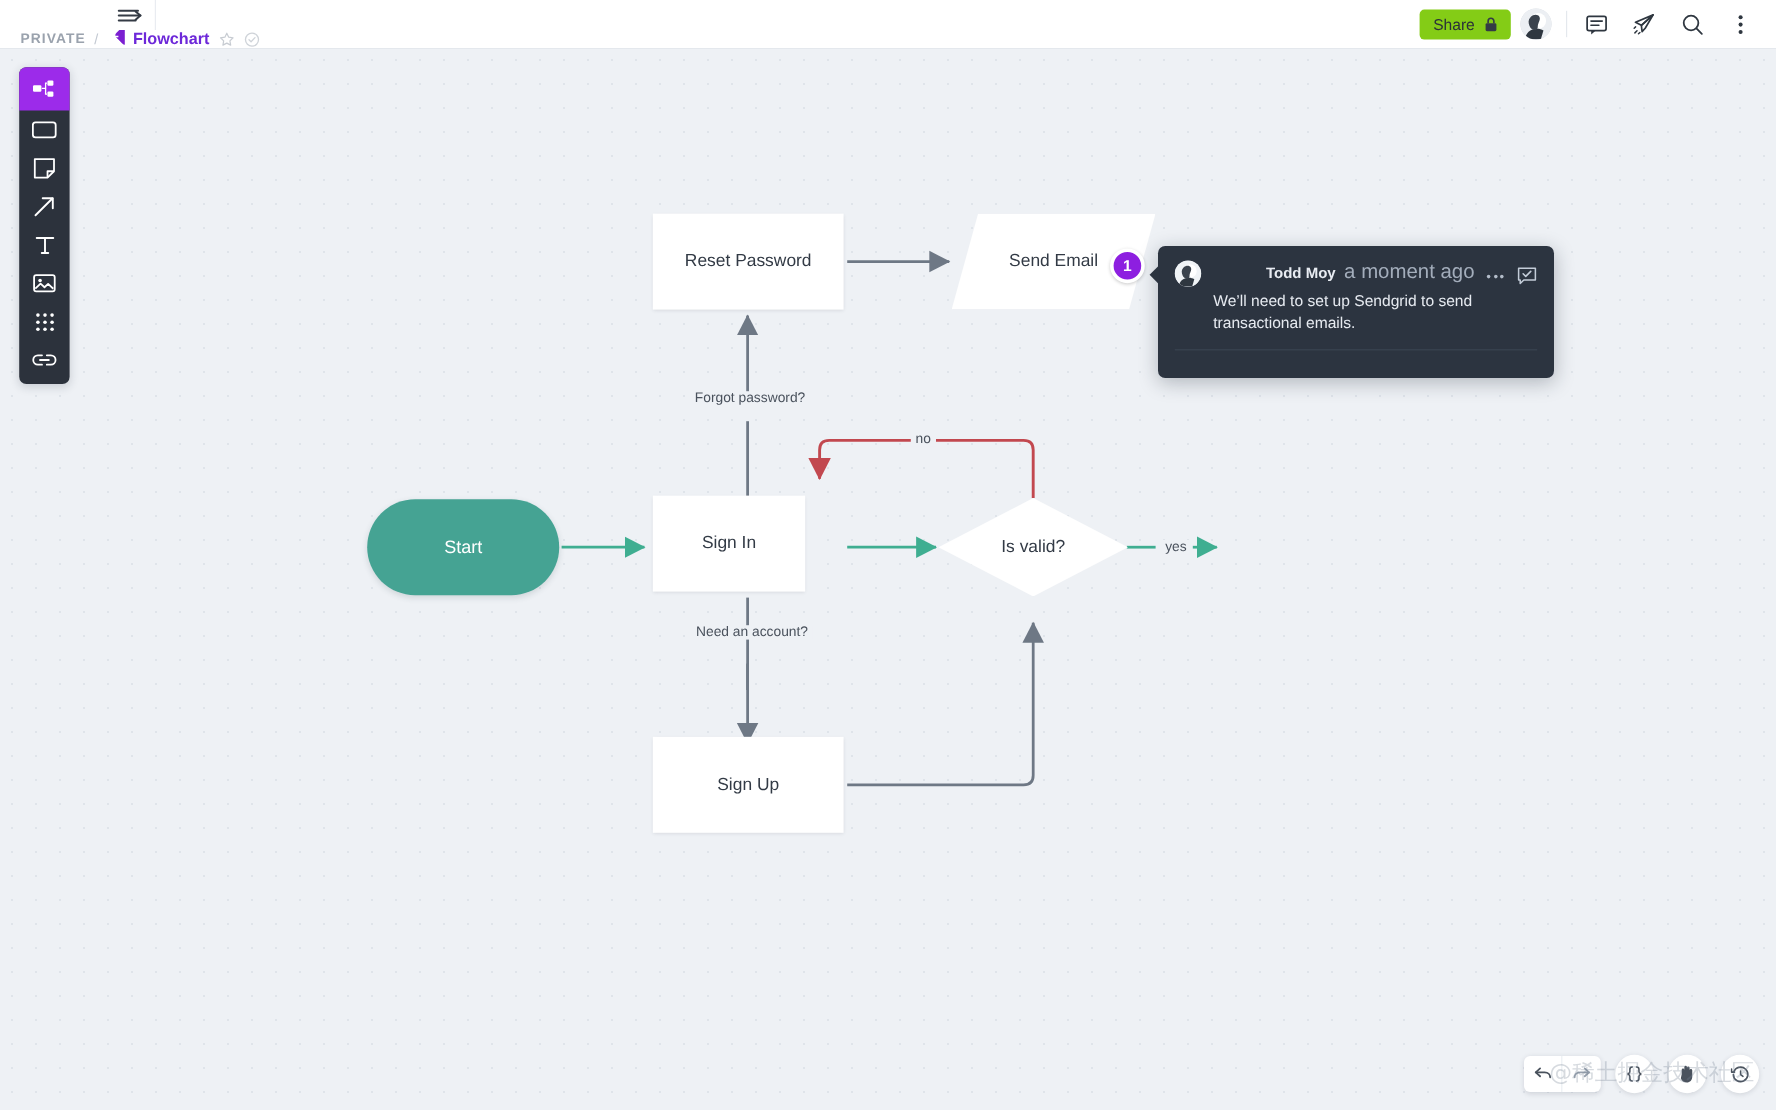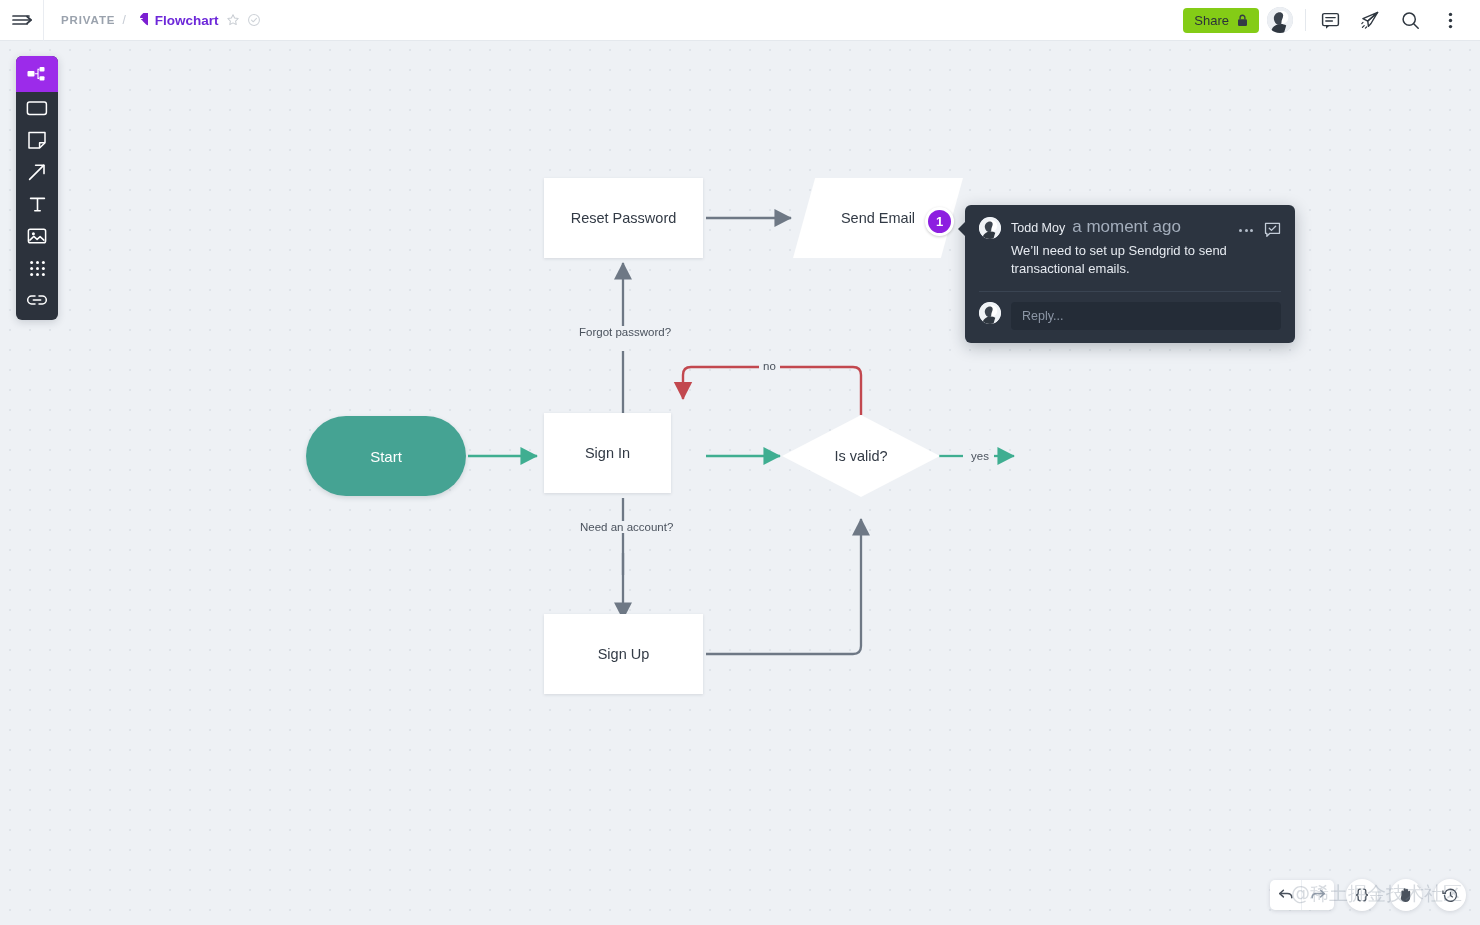--- a/index.html
+++ b/index.html
@@ -10,21 +10,21 @@
     overflow: hidden;
   }
   #app { position: relative; width: 1480px; height: 925px; }
 
   
   .header {
     position: absolute; top: 0; left: 0; width: 1480px; height: 41px;
     background: #ffffff; display: flex; align-items: center;
     border-bottom: 1px solid #e4e8ed; z-index: 40;
   }
-  .hdr-left { display: flex; align-items: center; height: 100%; }
+  .hdr-left { display: flex; align-items: center; height: 100%; flex-direction: column; }
   .menu-btn {
     width: 44px; height: 41px; display: flex; align-items: center; justify-content: center;
     border-right: 1px solid #e9ecf1; cursor: pointer;
   }
   .breadcrumb { display: flex; align-items: center; gap: 7px; padding-left: 17px; }
   .bc-private {
     font-size: 11.5px; letter-spacing: .9px; color: #9aa2ad; font-weight: 600;
     cursor: pointer;
   }
   .bc-sep { color: #c3c9d2; font-size: 12px; }
@@ -139,21 +139,21 @@
     border-top: 8px solid transparent; border-bottom: 8px solid transparent;
     border-right: 8px solid #2c3440;
   }
   .cmt-row { display: flex; gap: 10px; }
   .avatar-sm {
     width: 22px; height: 22px; border-radius: 50%;
     background: #e9edf2; overflow: hidden; flex: none; position: relative;
   }
   .cmt-body { flex: 1; min-width: 0; }
   .cmt-head { display: flex; align-items: baseline; gap: 7px; }
-  .cmt-author { font-size: 12.5px; color: #e8ecf2; font-weight: 400; }
+  .cmt-author { font-size: 12.5px; color: #e8ecf2; font-weight: 700; margin-left: 44px; }
   .cmt-time { font-size: 17px; color: #a3adbb; }
   .cmt-actions { margin-left: auto; display: flex; align-items: center; gap: 11px; }
   .dots { display: flex; gap: 2.5px; cursor: pointer; padding-top: 3px;}
   .dots i { width: 3px; height: 3px; border-radius: 50%; background: #b3bcc9; display:block;}
   .resolve-ic { cursor: pointer; }
   .cmt-text {
     font-size: 13px; color: #e6eaf0; line-height: 1.45; margin-top: 4px;
   }
   .cmt-divider { height: 1px; background: #3a4452; margin: 12px 0 10px 0; }
   .reply-input {
@@ -375,33 +375,20 @@
                 <path d="M5.6 7.6l2.3 2.3 4.4-4.4" fill="none" stroke="#c3ccd8" stroke-width="1.4" stroke-linecap="round" stroke-linejoin="round"></path>
               </svg>
             </div>
           </div>
           <div class="cmt-text">We’ll need to set up Sendgrid to send transactional emails.</div>
         </div>
       </div>
 
       <div class="cmt-divider"></div>
 
-      <div class="cmt-row">
-        <div class="avatar-sm">
-          <svg width="22" height="22" viewBox="0 0 26 26">
-            <circle cx="13" cy="13" r="13" fill="#f0f3f6"></circle>
-            <circle cx="15" cy="10.4" r="6.6" fill="#ffffff"></circle>
-            <path d="M4 26c0-5.2 4.3-9 9.8-9 2.1 0 3.9.5 5.4 1.5L17 26z" fill="#2f3740"></path>
-            <path d="M8.4 7.3c2.6-2.7 6.2-2.4 7.4-.4 1.2 2-.5 4.3-1.1 6.6-.5 2.1.3 3.6-1.5 4.3-2 .8-4.6-.6-5.6-3.2-1-2.6-1.3-5 .8-7.3z" fill="#3b434d"></path>
-          </svg>
-        </div>
-        <div class="reply-input">
-          <span>Reply...</span>
-        </div>
-      </div>
     </div>
 
     <div class="bottombar">
       <div class="bb-group">
         <div class="bb-btn">
           <svg width="16" height="14" viewBox="0 0 16 14">
             <path d="M5.4 2.3L1.8 5.6l3.6 3.3" fill="none" stroke="#4a525d" stroke-width="1.5" stroke-linecap="round" stroke-linejoin="round"></path>
             <path d="M1.8 5.6h7.4c3 0 4.6 2 4.6 4.2" fill="none" stroke="#4a525d" stroke-width="1.5" stroke-linecap="round"></path>
           </svg>
         </div>

